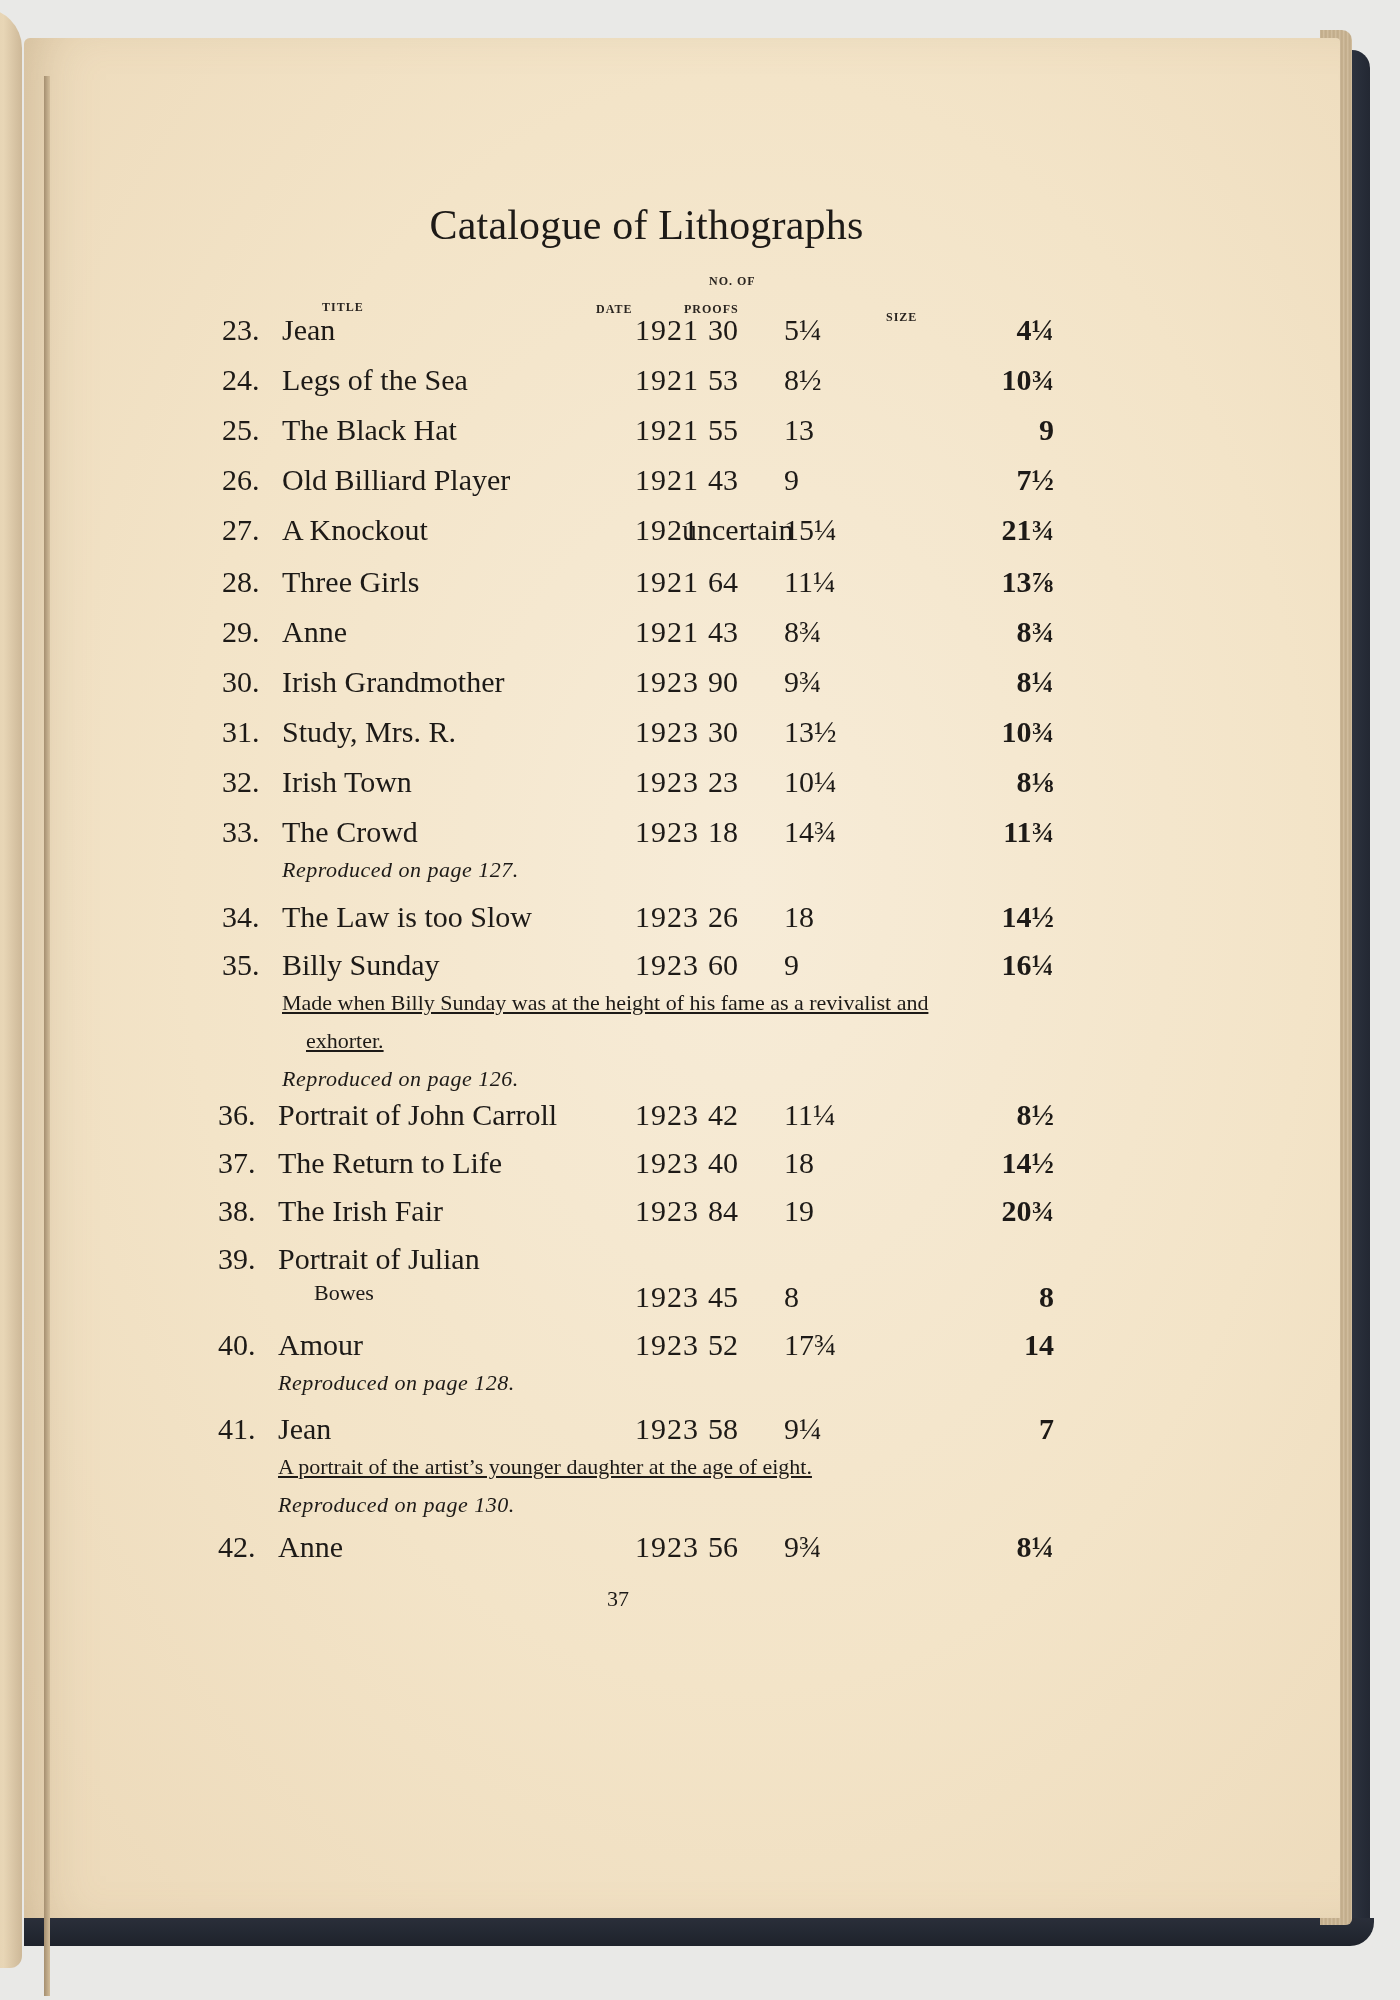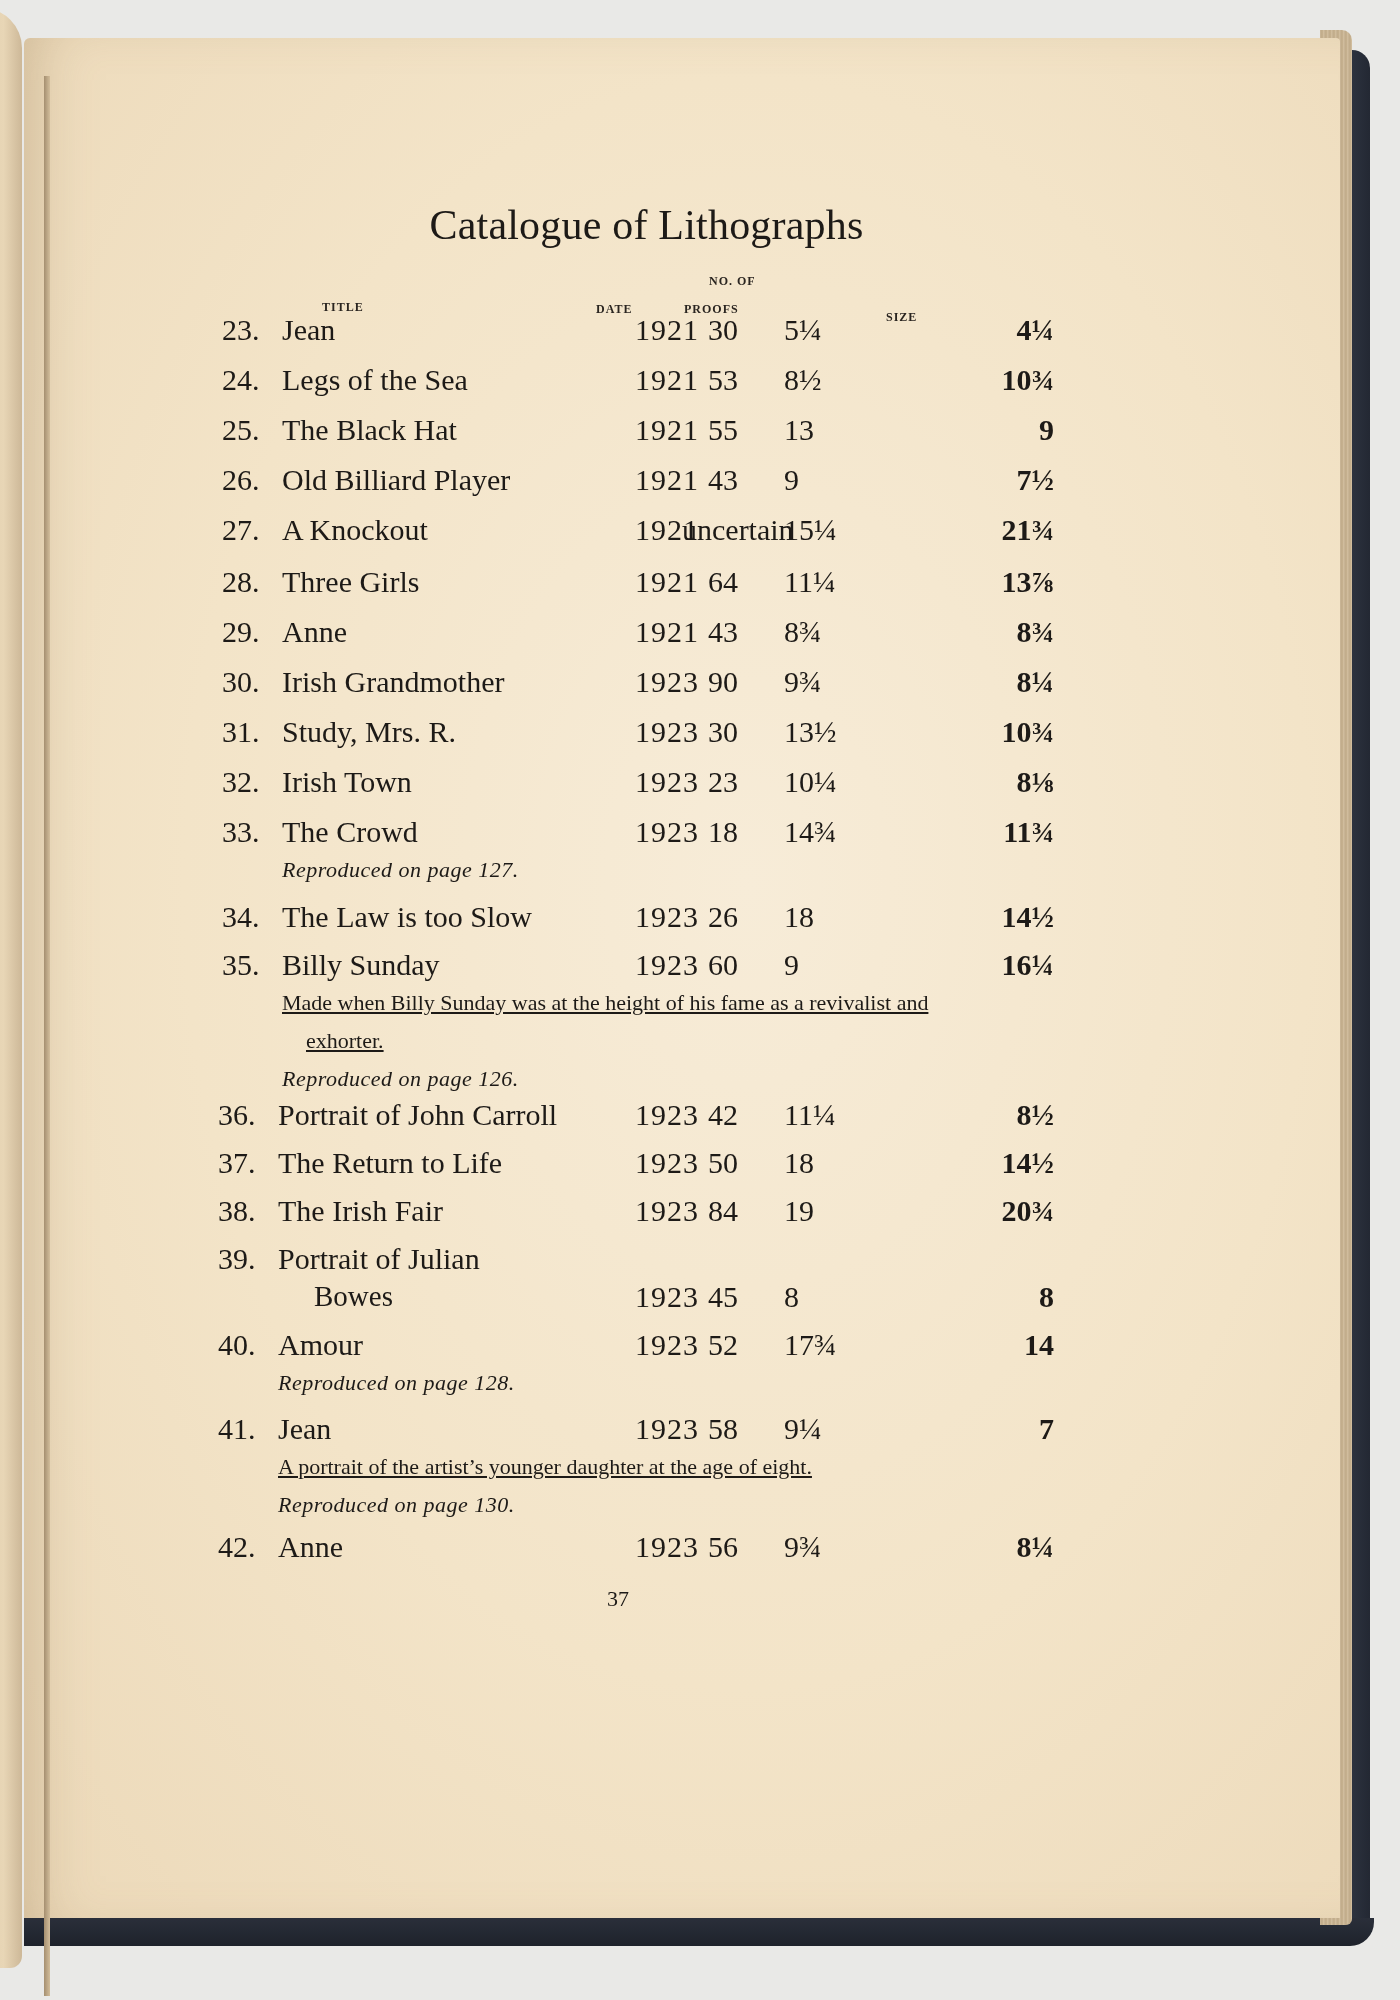--- a/index.html
+++ b/index.html
@@ -191,41 +191,41 @@
         <span class="ttl" style="left:254px">Portrait of John Carroll</span>
         <span class="date">1923</span>
         <span class="proofs">42</span>
         <span class="s1w">11¼</span>
         <span class="s2w">8½</span>
       </div>
       <div class="row" style="top: 1108px;">
         <span class="num" style="left:194px">37.</span>
         <span class="ttl" style="left:254px">The Return to Life</span>
         <span class="date">1923</span>
-        <span class="proofs">50</span>
+        <span class="proofs">40</span>
         <span class="s1w">18</span>
         <span class="s2w">14½</span>
       </div>
       <div class="row" style="top: 1156px;">
         <span class="num" style="left:194px">38.</span>
         <span class="ttl" style="left:254px">The Irish Fair</span>
         <span class="date">1923</span>
         <span class="proofs">84</span>
         <span class="s1w">19</span>
         <span class="s2w">20¾</span>
       </div>
       <div class="row" style="top: 1204px;">
         <span class="num" style="left:194px">39.</span>
         <span class="ttl" style="left:254px">Portrait of Julian</span>
         <span class="date" style="top:38px">1923</span>
         <span class="proofs" style="top:38px">45</span>
         <span class="s1w" style="top:38px">8</span>
         <span class="s2w" style="top:38px">8</span>
       </div>
-      <div class="abs" style="left: 290px; top: 1242px; font-size: 29px;">Bowes</div>
+      <div class="abs" style="left: 290px; top: 1242px; font-size: 22px;">Bowes</div>
       <div class="row" style="top: 1290px;">
         <span class="num" style="left:194px">40.</span>
         <span class="ttl" style="left:254px">Amour</span>
         <span class="date">1923</span>
         <span class="proofs">52</span>
         <span class="s1w">17¾</span>
         <span class="s2w">14</span>
       </div>
       <div class="abs repro" style="left: 254px; top: 1332px;">Reproduced on page 128.</div>
       <div class="row" style="top: 1374px;">

